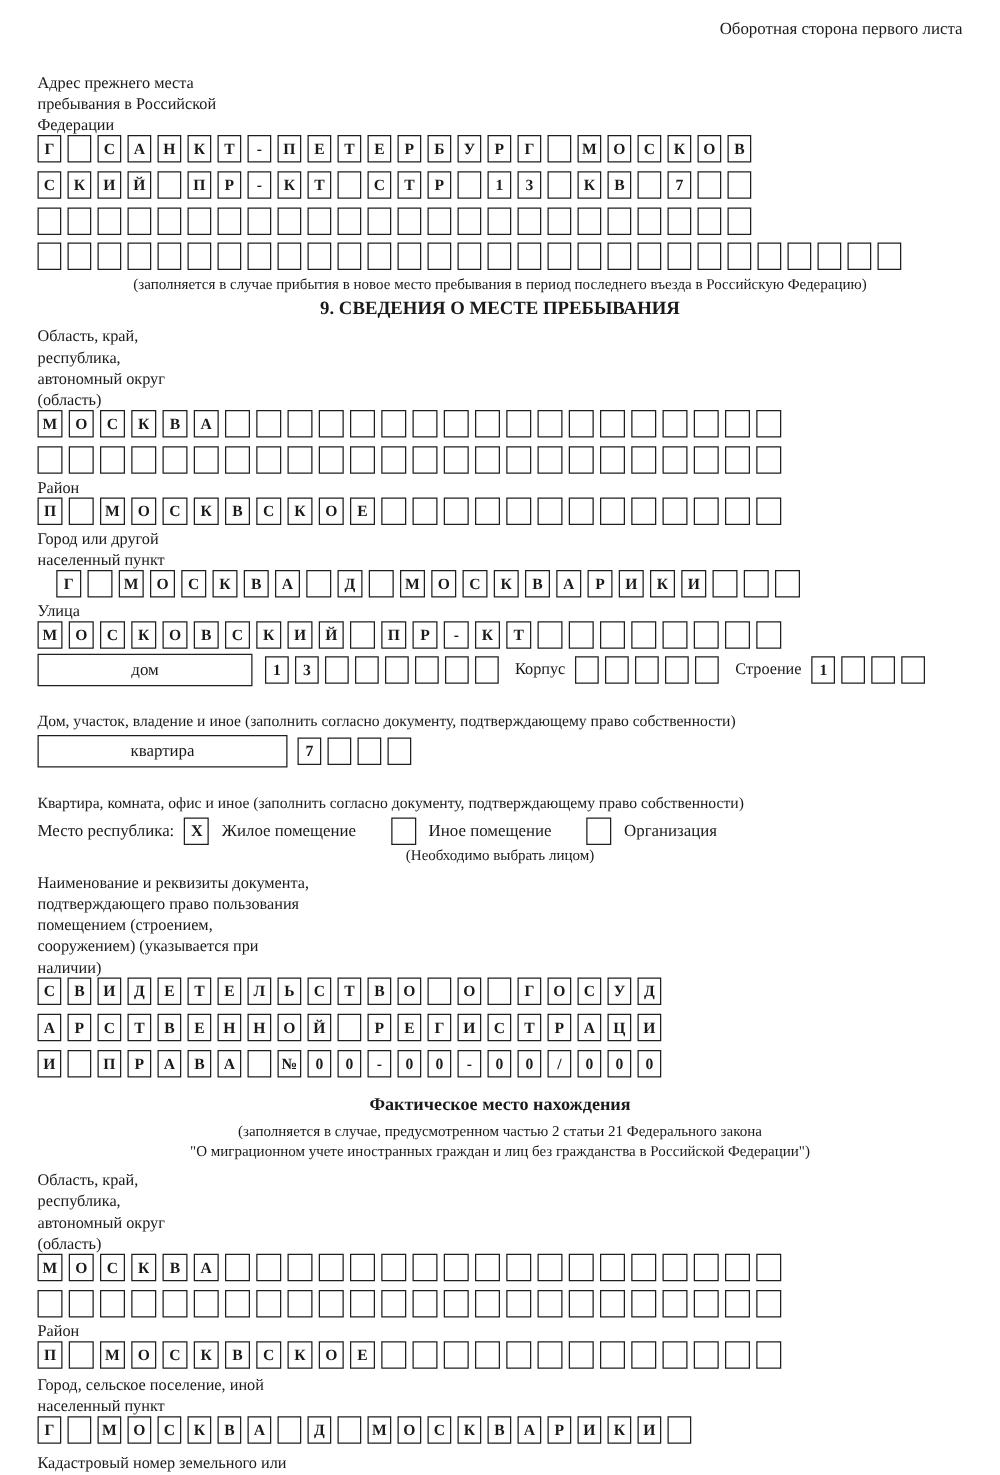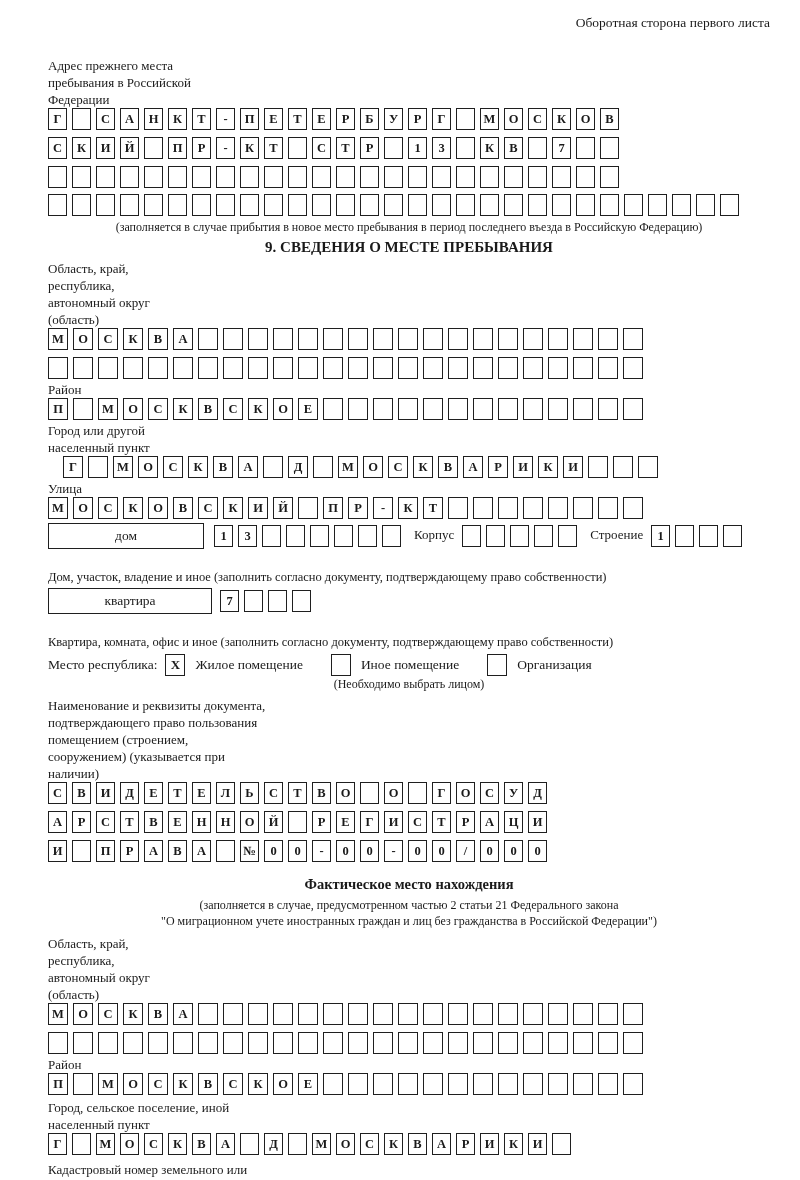--- a/index.html
+++ b/index.html
@@ -1,21 +1,21 @@
 <!DOCTYPE html>
 <html><head>
 <meta charset="utf-8">
 <style>
   * { margin:0; padding:0; box-sizing:border-box; }
   html,body { background:#fff; }
   .sheet {
     position:relative; width:800px; height:1180px;
     background:#fff; color:#1a1a1a;
     font-family:"Liberation Serif","DejaVu Serif",serif;
-    padding:15px 30px 0 48px; overflow:hidden;
+    padding:15px 30px 0 30px; overflow:hidden;
   }
   .hdr-right { text-align:right; font-size:13.5px; margin-bottom:26px; }
 
   .frow { display:flex; align-items:flex-start;flex-direction:column; }
   .lbl { font-size:13px; line-height:17px; flex:0 0 auto; }
   .lbl-w150 { width:150px; }
   .lbl-w125 { width:125px; }
   .lbl-w200 { width:200px; }
   .lbl-w218 { width:218px; margin-right:4px; }
 
@@ -31,22 +31,22 @@
 
   .note-c { text-align:center; font-size:12px; line-height:16px; }
   .note-l { font-size:12.5px; line-height:17px; margin-left:0;margin-top:20px; }
   .sec-title { text-align:center; font-weight:bold; font-size:15px; margin:4px 0 4px 0; }
   .sub-title { text-align:center; font-weight:bold; font-size:14.5px; margin-top:14px; }
 
   .widebox {
     height:26px; border:1.5px solid #1f1f1f; display:flex;
     align-items:center; justify-content:center; font-size:13.5px;
   }
-  .box-dom { width:156px; margin-right:10px; }
-  .box-kv  { width:164px; margin-right:8px; }
+  .box-dom { width:172px; margin-right:10px; }
+  .box-kv  { width:200px; margin-right:8px; }
   .inline-lab { font-size:13px; margin:4px 8px 0 8px; }
 
   .hrow { display:flex; align-items:flex-start; }
   .hrow .cellrow { margin-top:2px; }
 
   .stayrow { display:flex; align-items:center; margin-top:3px; }
   .stay-lab { font-size:13.5px; margin-right:8px; }
   .chk {
     width:20px; height:22px; border:1.5px solid #1f1f1f; margin-right:10px;
     display:flex; align-items:center; justify-content:center;

